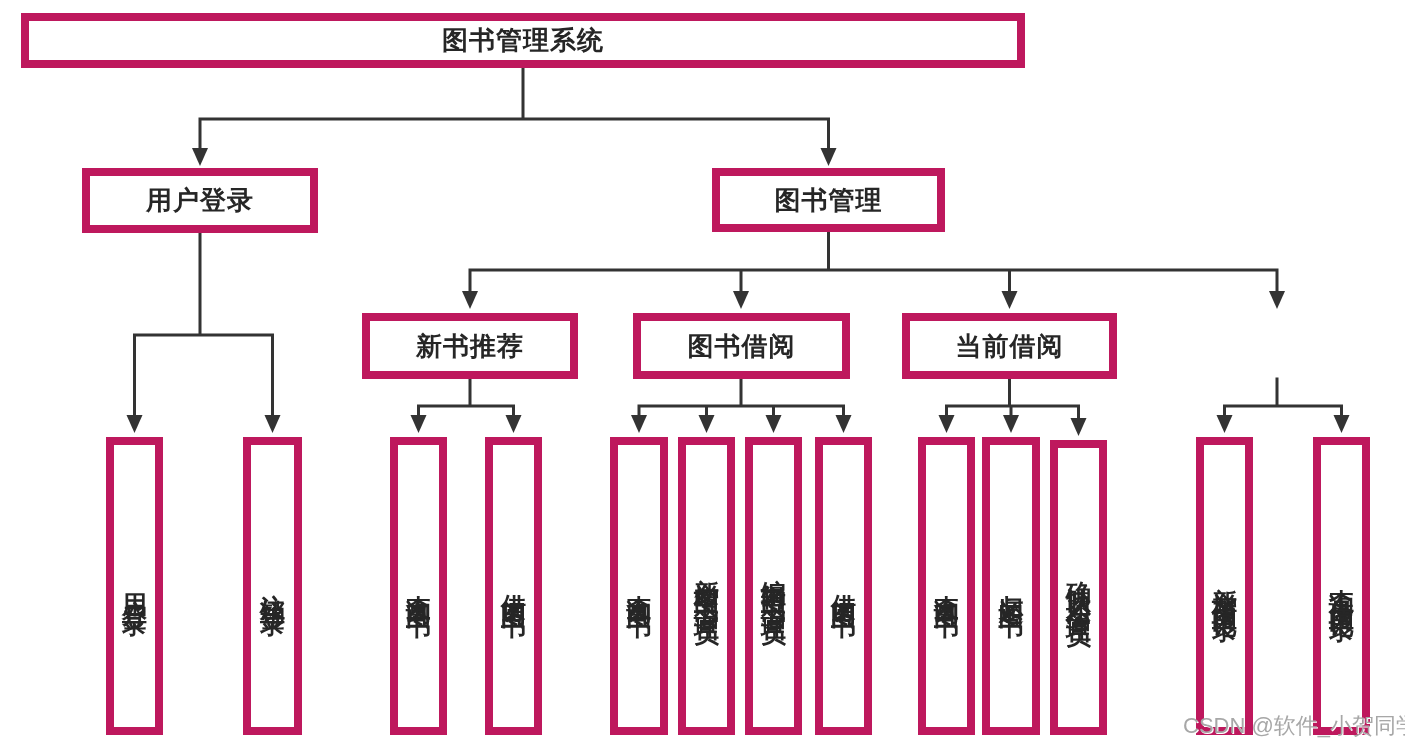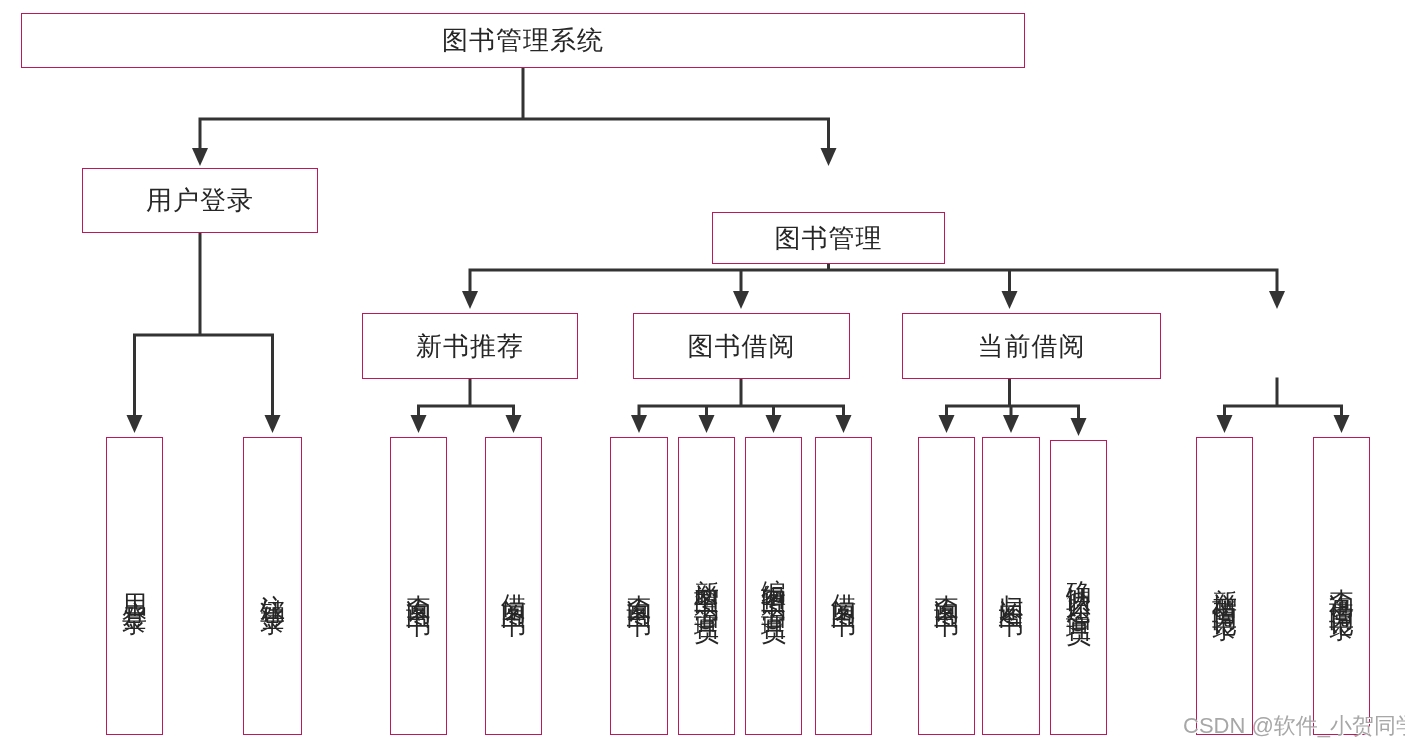--- a/index.html
+++ b/index.html
@@ -12,27 +12,28 @@
     overflow: hidden;
   }
   .wires {
     position: absolute;
     left: 0; top: 0;
     pointer-events: none;
   }
   .node {
     position: absolute;
     box-sizing: border-box;
-    border: 1px solid #be185d;
+    border: 8px solid #be185d;
     background: #ffffff;
     color: #262626;
     display: flex;
     align-items: center;
     justify-content: center;
     text-align: center;
+    font-weight: bold;
   }
   .h-node {
     font-size: 26px;
     letter-spacing: 1px;
     white-space: nowrap;
   }
   .v-node {
     writing-mode: vertical-rl;
     text-orientation: mixed;
     font-size: 25px;
@@ -84,25 +85,25 @@
       <polygon points="1003,415 1019,415 1011,433"></polygon>
       <polygon points="1070.5,418 1086.5,418 1078.5,436"></polygon>
       <polygon points="1216.5,415 1232.5,415 1224.5,433"></polygon>
       <polygon points="1333.5,415 1349.5,415 1341.5,433"></polygon>
     </g>
   </svg>
 
   <div class="node h-node" style="left:21px; top:13px; width:1004px; height:55px;">图书管理系统</div>
 
   <div class="node h-node" style="left:82px; top:168px; width:236px; height:65px;">用户登录</div>
-  <div class="node h-node" style="left:712px; top:168px; width:233px; height:52px;margin-top:44px;">图书管理</div>
+  <div class="node h-node" style="left:712px; top:168px; width:233px; height:64px;">图书管理</div>
 
   <div class="node h-node" style="left:362px; top:313px; width:216px; height:66px;">新书推荐</div>
   <div class="node h-node" style="left:633px; top:313px; width:217px; height:66px;">图书借阅</div>
-  <div class="node h-node" style="left:902px; top:313px; width:259px; height:66px;">当前借阅</div>
+  <div class="node h-node" style="left:902px; top:313px; width:215px; height:66px;">当前借阅</div>
 
   <div class="node v-node" style="left:106px; top:437px; width:57px; height:298px;">用户登录</div>
   <div class="node v-node" style="left:243px; top:437px; width:59px; height:298px;">注销登录</div>
 
   <div class="node v-node" style="left:390px; top:437px; width:57px; height:298px;">查询图书</div>
   <div class="node v-node" style="left:485px; top:437px; width:57px; height:298px;">借阅图书</div>
 
   <div class="node v-node" style="left:610px; top:437px; width:58px; height:298px;">查询图书</div>
   <div class="node v-node" style="left:678px; top:437px; width:57px; height:298px;">新增图书（管理员）</div>
   <div class="node v-node" style="left:745px; top:437px; width:57px; height:298px;">编辑图书（管理员）</div>

